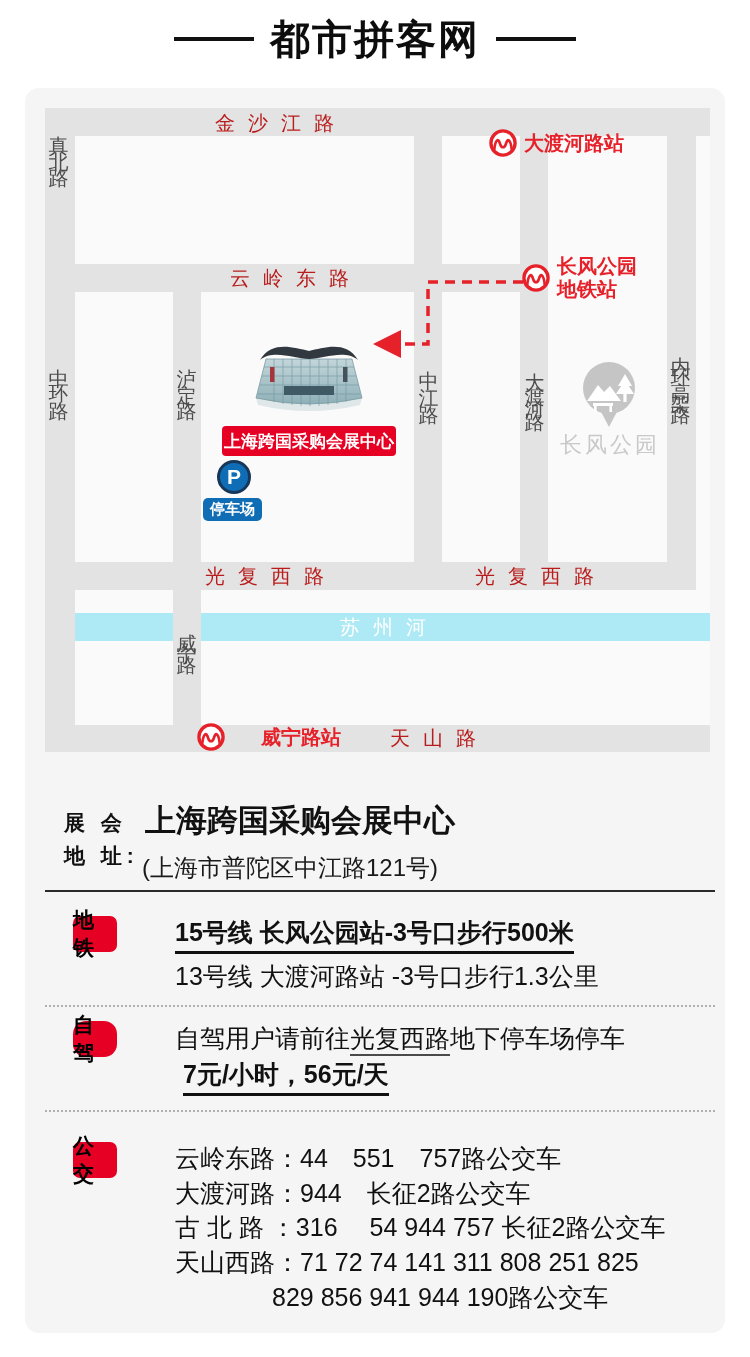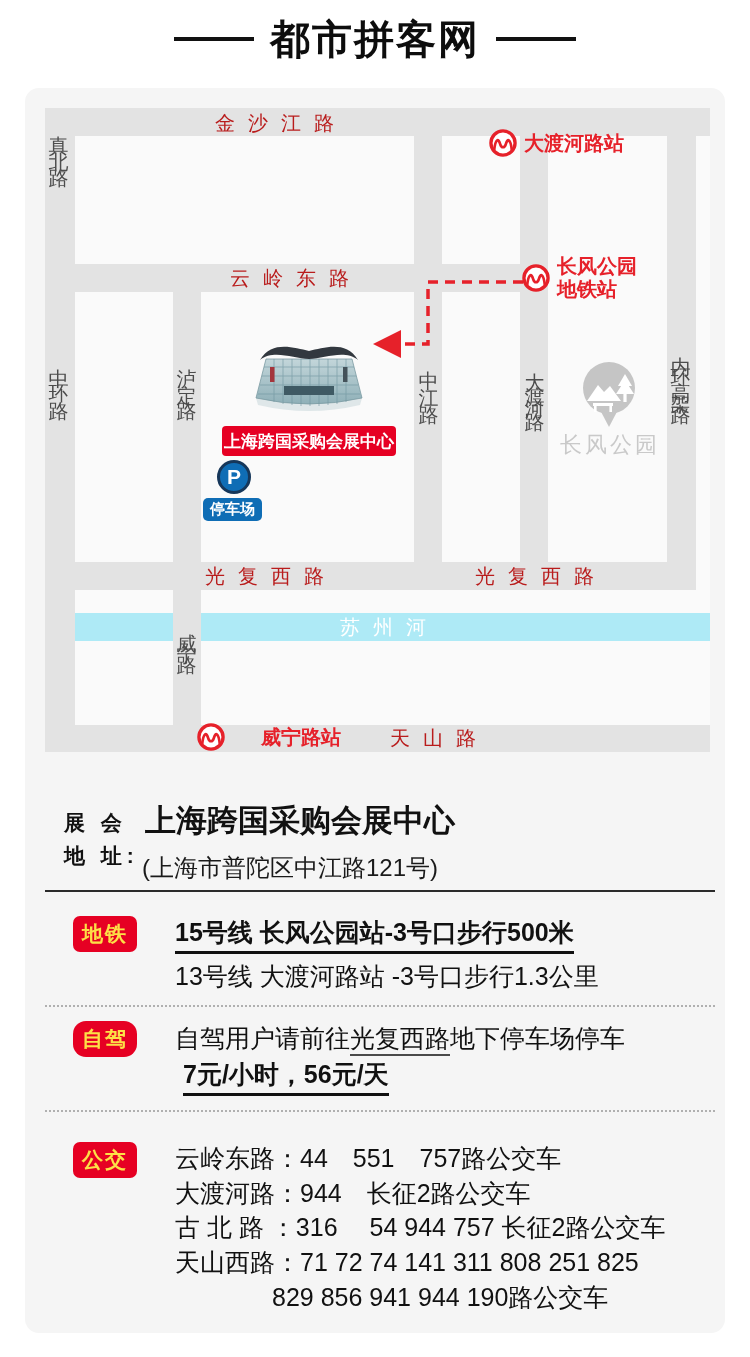--- a/index.html
+++ b/index.html
@@ -30,21 +30,21 @@
     color:#fff;font-weight:700;font-size:21px;display:flex;align-items:center;justify-content:center;}
   .parking-tag{position:absolute;background:#0f6db5;border-radius:5px;color:#fff;font-size:15px;font-weight:700;
     padding:2px 7px;white-space:nowrap;}
   .park-name{position:absolute;font-size:22px;color:#c9c9c9;letter-spacing:3px;text-align:center;width:110px;}
   
   .addr-label{position:absolute;font-size:21px;font-weight:700;line-height:33px;letter-spacing:5px;white-space:pre;}
   .addr-venue{position:absolute;font-size:31px;font-weight:700;white-space:nowrap;}
   .addr-detail{position:absolute;font-size:24px;color:#1a1a1a;white-space:nowrap;}
   .divider-solid{position:absolute;left:45px;width:670px;height:0;border-top:2px solid #2b2b2b;}
   .divider-dotted{position:absolute;left:45px;width:670px;height:0;border-top:2px dotted #b0b0b0;}
-  .badge{position:absolute;left:73px;width:64px;height:36px;background:#e60023;border-radius:7px;color:#fde047;
+  .badge{position:absolute;left:73px;width:44px;height:36px;background:#e60023;border-radius:7px;color:#000000;
     font-size:21px;font-weight:700;letter-spacing:2px;display:flex;align-items:center;justify-content:center;}
   .info-line{position:absolute;font-size:25px;color:#111;white-space:nowrap;}
   .bold-underline{font-weight:700;border-bottom:3px solid #111;padding-bottom:5px;}
   .road-underline{border-bottom:2px solid #4a4a4a;padding-bottom:2px;}
 </style>
 </head>
 <body>
 
 <div class="title-row">
   <div class="title-line"></div>

